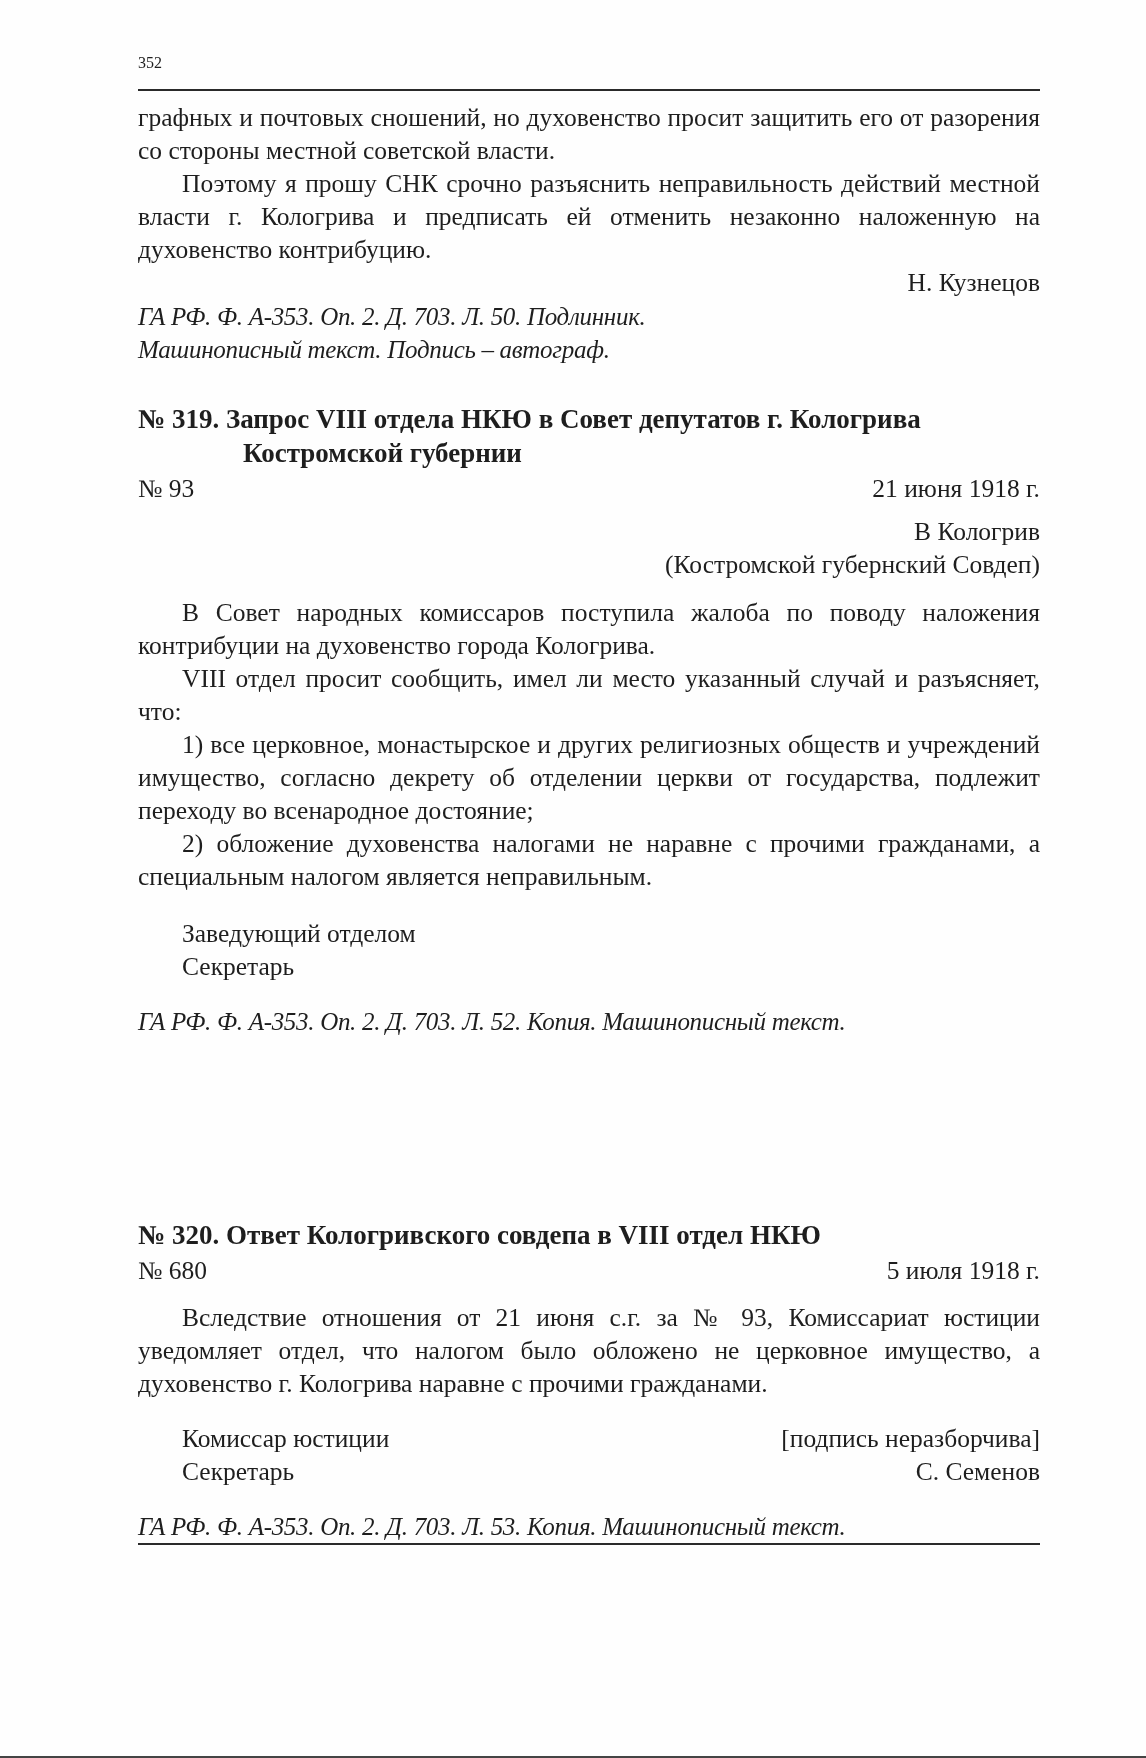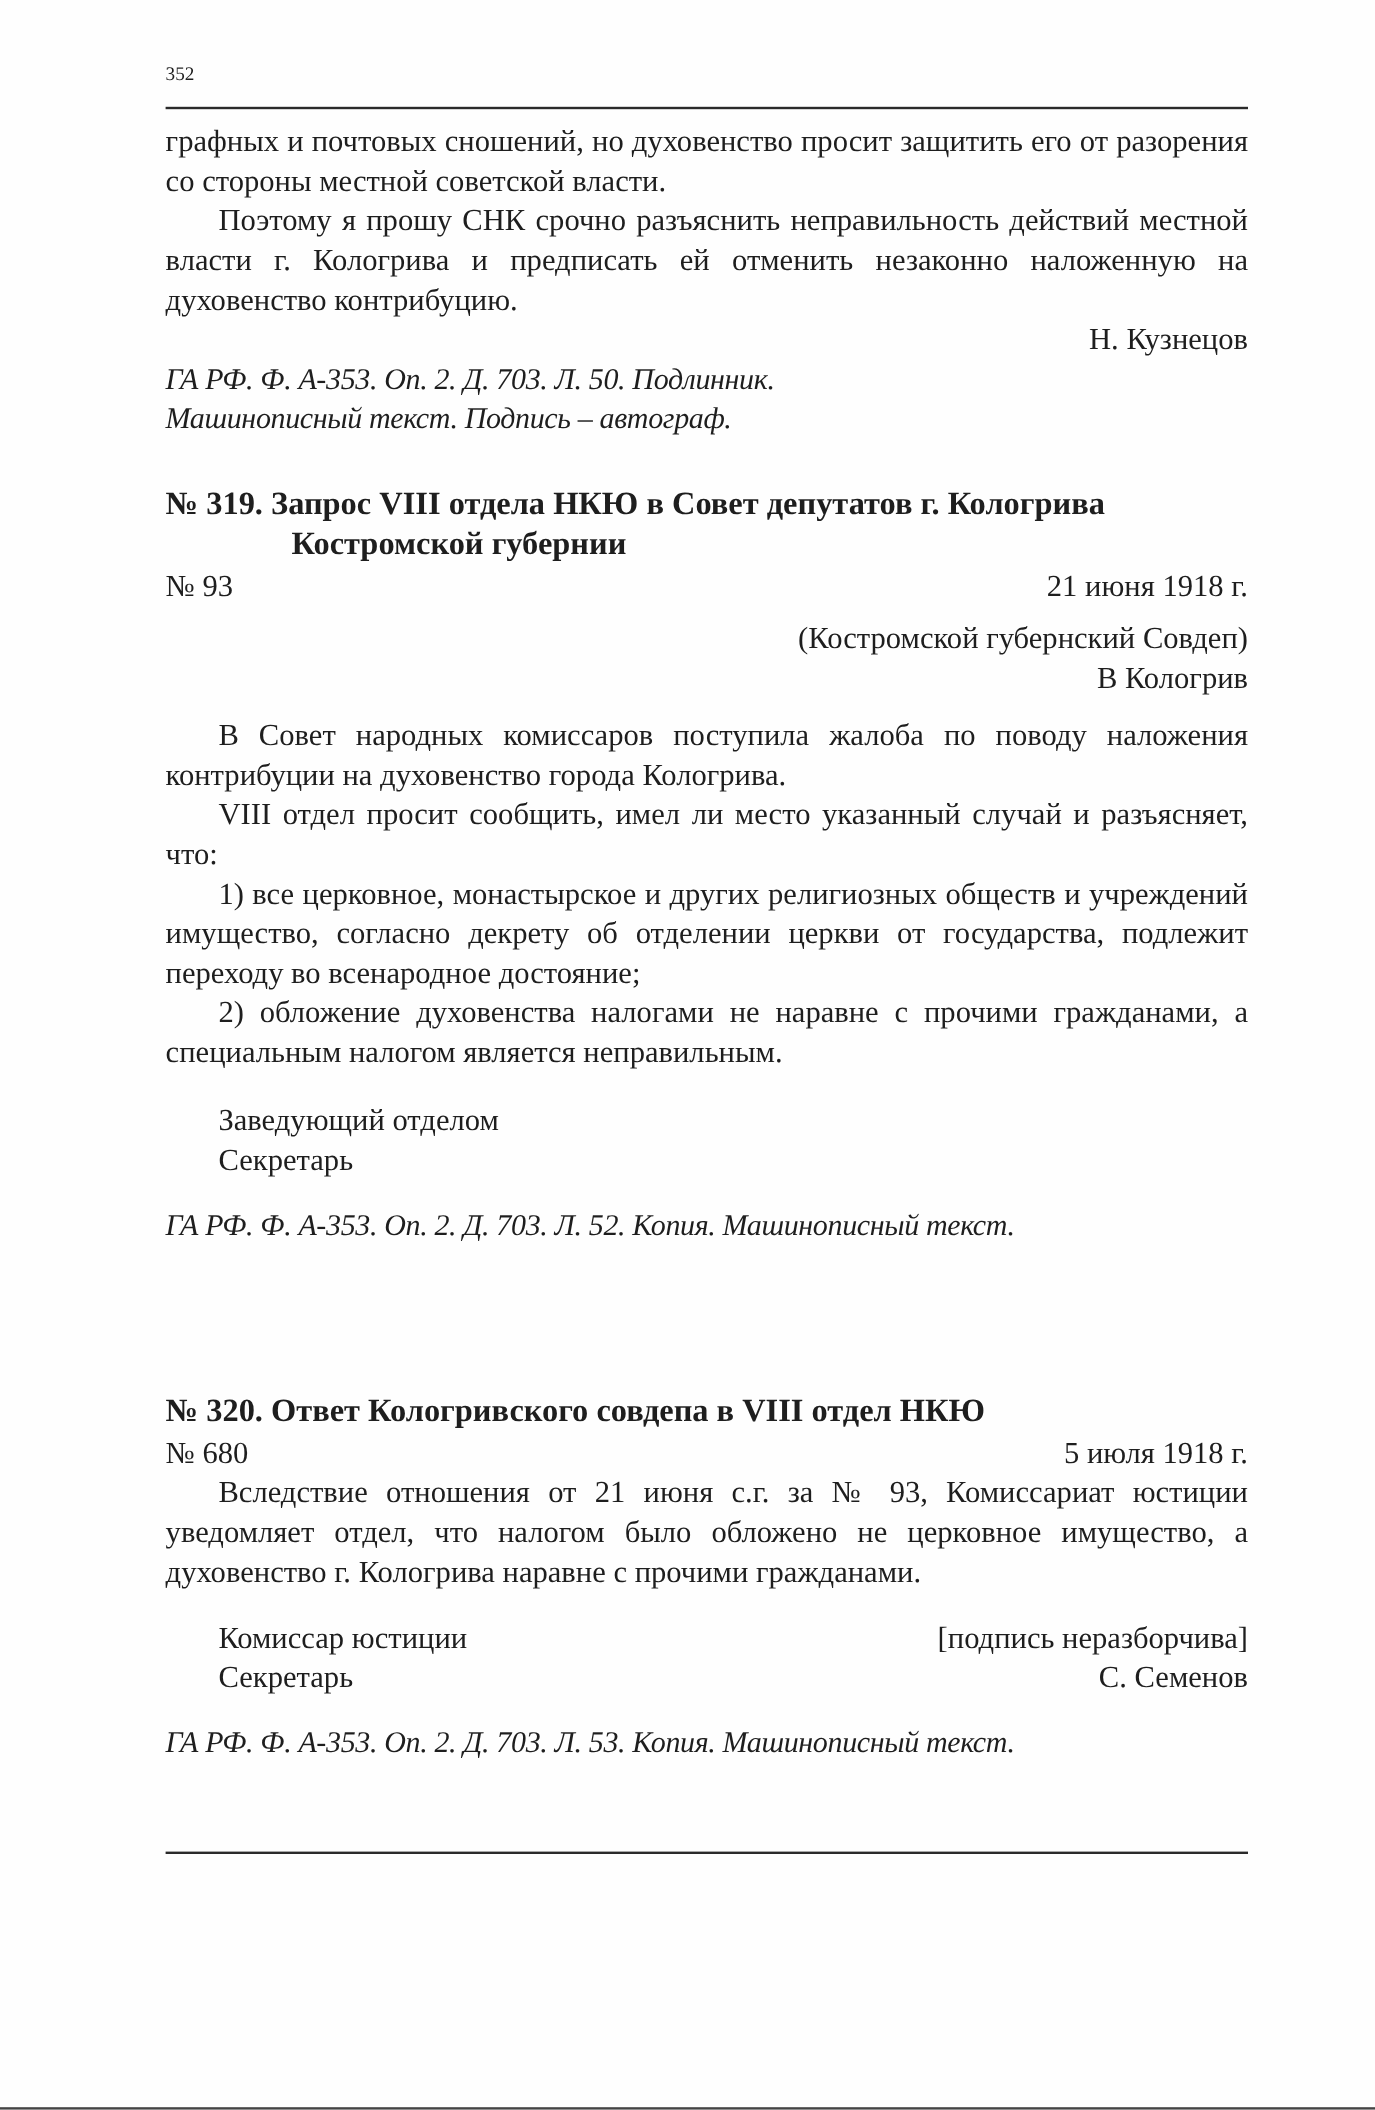--- a/index.html
+++ b/index.html
@@ -101,49 +101,49 @@
     <p class="src">Машинописный текст. Подпись – автограф.</p>
   </div>
 
   <div class="block" style="top:402px;">
     <p class="title">№ 319. Запрос VIII отдела НКЮ в Совет депутатов г. Кологрива Костромской губернии</p>
     <div class="row" style="margin-top:2px;gap:12px;">
       <span>№ 93</span>
       <span>21 июня 1918 г.</span>
     </div>
     <div style="margin-top:10px;">
+      <p class="p right">В Кологрив</p>
       <p class="p right">(Костромской губернский Совдеп)</p>
-      <p class="p right">В Кологрив</p>
     </div>
     <div style="margin-top:15px;">
       <p class="p indent">В Совет народных комиссаров поступила жалоба по поводу наложения контрибуции на духовенство города Кологрива.</p>
       <p class="p indent">VIII отдел просит сообщить, имел ли место указанный случай и разъясняет, что:</p>
       <p class="p indent">1) все церковное, монастырское и других религиозных обществ и учреждений имущество, согласно декрету об отделении церкви от государства, подлежит переходу во всенародное достояние;</p>
       <p class="p indent">2) обложение духовенства налогами не наравне с прочими гражданами, а специальным налогом является неправильным.</p>
     </div>
     <div style="margin-top:24px;">
       <div class="row sig">
         <span>Заведующий отделом</span>
         <span></span>
       </div>
       <div class="row sig">
         <span>Секретарь</span>
         <span></span>
       </div>
     </div>
     <p class="src" style="margin-top:22px;">ГА РФ. Ф. А-353. Оп. 2. Д. 703. Л. 52. Копия. Машинописный текст.</p>
   </div>
 
-  <div class="block" style="top:1158px;">
+  <div class="block" style="top:1218px;">
     <p class="title">№ 320. Ответ Кологривского совдепа в VIII отдел НКЮ</p>
     <div class="row" style="margin-top:2px;">
       <span>№ 680</span>
       <span>5 июля 1918 г.</span>
     </div>
-    <div style="">
+    <div style="margin-top:14px;">
       <p class="p indent">Вследствие отношения от 21 июня с.г. за № 93, Комиссариат юстиции уведомляет отдел, что налогом было обложено не церковное имущество, а духовенство г. Кологрива наравне с прочими гражданами.</p>
     </div>
     <div style="margin-top:22px;">
       <div class="row sig">
         <span>Комиссар юстиции</span>
         <span>[подпись неразборчива]</span>
       </div>
       <div class="row sig">
         <span>Секретарь</span>
         <span>С. Семенов</span>

